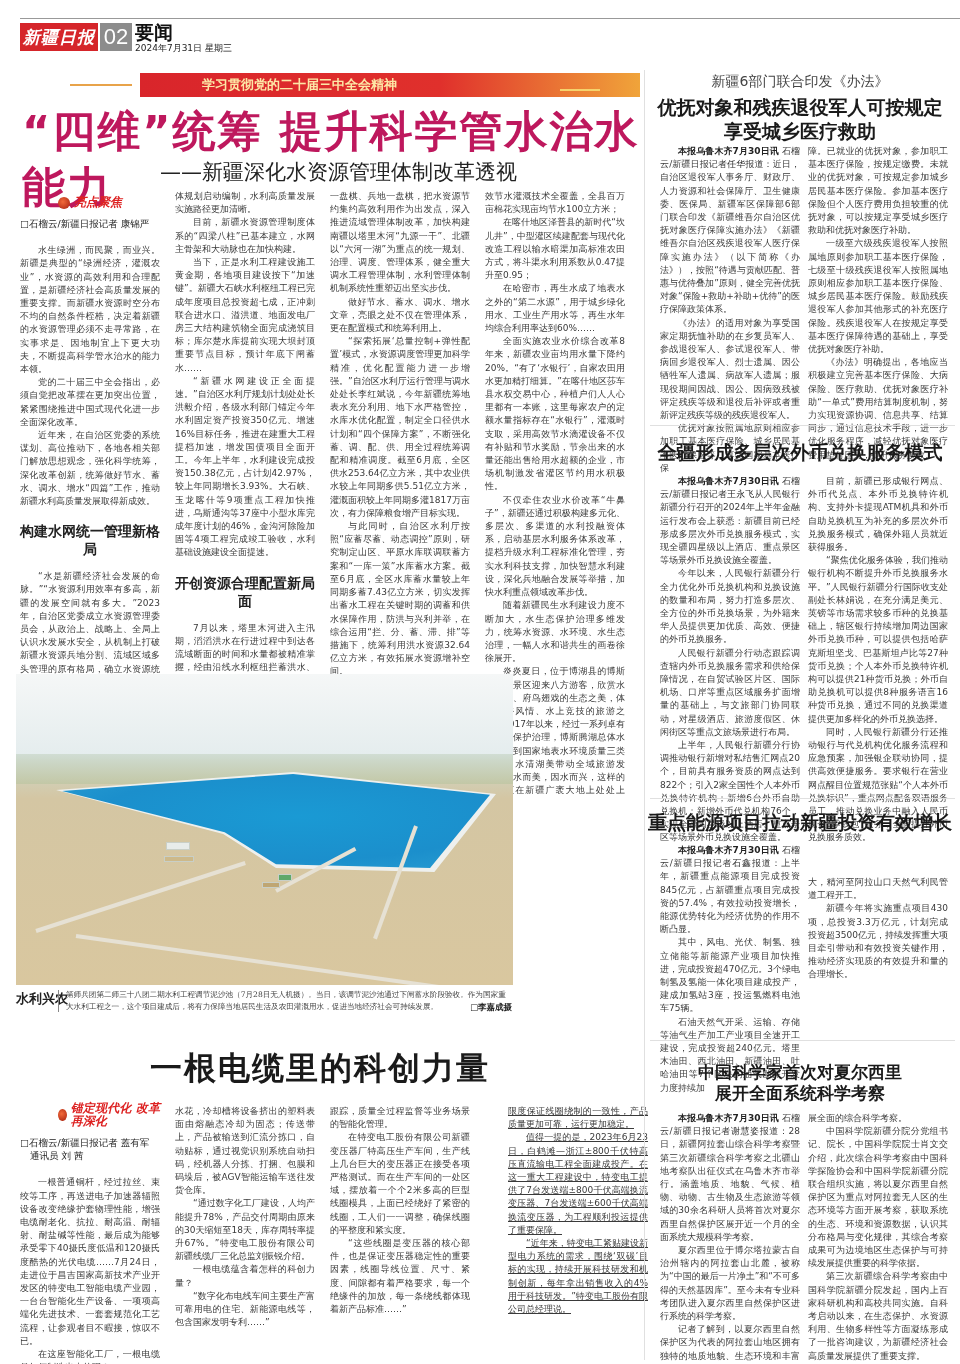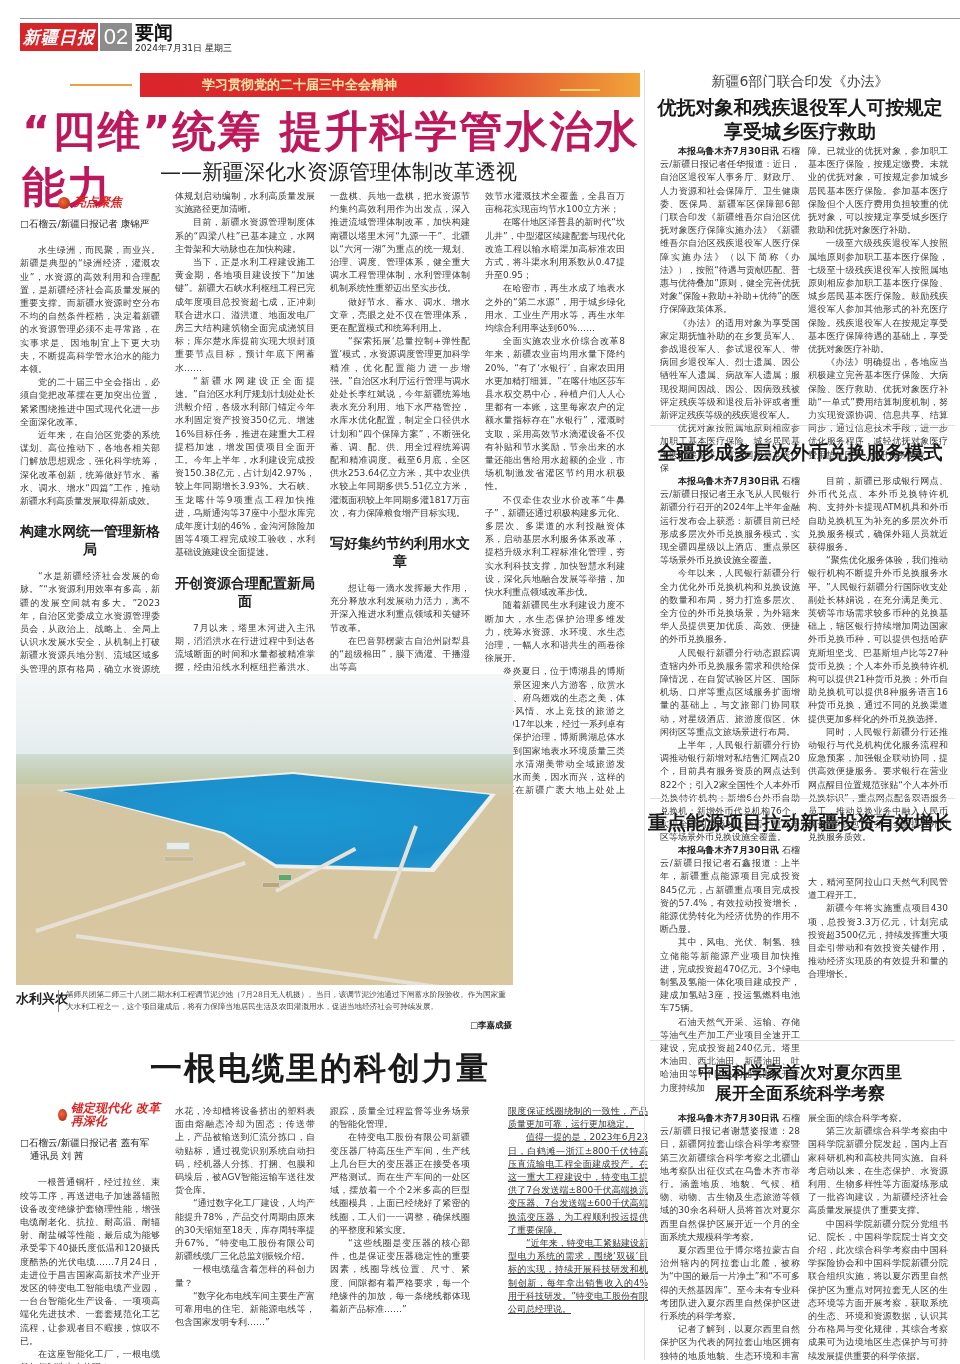--- a/index.html
+++ b/index.html
@@ -51,21 +51,21 @@
   .photo .lake { position: absolute; left: 46px; top: 100px; width: 428px; height: 94px;
                  background: radial-gradient(ellipse at 55% 45%, #1a9ad4 0%, #1b8fcc 60%, #2b9fd3 100%);
                  clip-path: polygon(0% 18%, 54% 0%, 100% 22%, 86% 100%, 50% 96%, 38% 62%); }
   .photo .road { position: absolute; background: #e6e1d4; height: 4px; transform-origin: left center; }
   .photo .bld { position: absolute; background: #e8ecea; border: 1px solid #c9cfc7; }
   .photo .bld.g { background: #5fa86a; }
 
   .caption-label { position: absolute; left: 16px; top: 990px; font-size: 13px; font-weight: bold; color: #222; }
   .caption-bar { position: absolute; left: 58px; top: 990px; width: 1px; height: 22px; background: #888; }
   .caption-text { position: absolute; left: 66px; top: 989px; width: 445px; font-family: "DejaVu Serif", serif; font-size: 7.6px; line-height: 12px; color: #444; }
-  .caption-credit { position: absolute; left: 470px; top: 1002px; font-size: 8.5px; font-weight: bold; color: #222; margin-top: 18px; }
+  .caption-credit { position: absolute; left: 470px; top: 1002px; font-size: 8.5px; font-weight: bold; color: #222; }
 
   
   .bottom-headline { position: absolute; left: 0; top: 1048px; width: 640px; text-align: center; font-size: 32px; color: #1a1a1a; font-weight: bold; letter-spacing: 2px; line-height: 40px; }
 
   .vsep { position: absolute; width: 1px; background: #e0e0e0; }
   .hsep { position: absolute; height: 1px; background: #e0e0e0; }
 </style>
 </head>
 <body>
 
@@ -105,20 +105,21 @@
   <p>“新疆水网建设正全面提速。”自治区水利厅规划计划处处长洪毅介绍，各级水利部门锚定今年水利固定资产投资350亿元、增速16%目标任务，推进在建重大工程提档加速，增发国债项目全面开工。今年上半年，水利建设完成投资150.38亿元，占计划42.97%，较上年同期增长3.93%。大石峡、玉龙喀什等9项重点工程加快推进，乌斯通沟等37座中小型水库完成年度计划的46%，金沟河除险加固等4项工程完成竣工验收，水利基础设施建设全面提速。</p>
   <div class="subhead">开创资源合理配置新局面</div>
   <p>7月以来，塔里木河进入主汛期，滔滔洪水在行进过程中到达各流域断面的时间和水量都被精准掌握，经由沿线水利枢纽拦蓄洪水、错峰泄洪、联调联控，七成以上的洪水得到有效利用。曾被称为“无缰之马”的塔里木河，如今为流域内的农业灌溉和生态补水提源“给力”。</p>
   <p>“初步构建的河河联通、多源互补和丰枯互济的水网格局，有效解决塔里木河、孔雀河水资源时空分布不均的问题。”洪毅介绍，自治区水利厅坚持全疆</p>
 </div>
 
 <div class="col" style="left:330px; top:190px; width:140px;">
   <p class="noindent">一盘棋、兵地一盘棋，把水资源节约集约高效利用作为出发点，深入推进流域管理体制改革，加快构建南疆以塔里木河“九源一干”、北疆以“六河一湖”为重点的统一规划、治理、调度、管理体系，健全重大调水工程管理体制，水利管理体制机制系统性重塑迈出坚实步伐。</p>
   <p>做好节水、蓄水、调水、增水文章，亮眼之处不仅在管理体系，更在配置模式和统筹利用上。</p>
   <p>“探索拓展‘总量控制+弹性配置’模式，水资源调度管理更加科学精准，优化配置能力进一步增强。”自治区水利厅运行管理与调水处处长李红斌说，今年新疆统筹地表水充分利用、地下水严格管控，水库水优化配置，制定全口径供水计划和“四个保障方案”，不断强化蓄、调、配、供、用全过程统筹调配和精准调度。截至6月底，全区供水253.64亿立方米，其中农业供水较上年同期多供5.51亿立方米，灌溉面积较上年同期多灌1817万亩次，有力保障粮食增产目标实现。</p>
+  <p>与此同时，自治区水利厅按照“应蓄尽蓄、动态调控”原则，研究制定山区、平原水库联调联蓄方案和“一库一策”水库蓄水方案。截至6月底，全区水库蓄水量较上年同期多蓄7.43亿立方米，切实发挥出蓄水工程在关键时期的调蓄和供水保障作用，防洪与兴利并举，在综合运用“拦、分、蓄、滞、排”等措施下，统筹利用洪水资源32.64亿立方米，有效拓展水资源增补空间。</p>
   <div class="subhead">写好集约节约利用水文章</div>
   <p>想让每一滴水发挥最大作用，充分释放水利发展动力活力，离不开深入推进水利重点领域和关键环节改革。</p>
   <p>在巴音郭楞蒙古自治州尉犁县的“超级棉田”，膜下滴灌、干播湿出等高</p>
 </div>
 
 <div class="col" style="left:485px; top:190px; width:140px;">
   <p class="noindent">效节水灌溉技术全覆盖，全县百万亩棉花实现亩均节水100立方米；</p>
   <p>在喀什地区泽普县的新时代“坎儿井”，中型灌区续建配套与现代化改造工程以输水暗渠加高标准农田方式，将斗渠水利用系数从0.47提升至0.95；</p>
   <p>在哈密市，再生水成了地表水之外的“第二水源”，用于城乡绿化用水、工业生产用水等，再生水年均综合利用率达到60%……</p>
   <p>全面实施农业水价综合改革8年来，新疆农业亩均用水量下降约20%。“有了‘水银行’，自家农田用水更加精打细算。”在喀什地区莎车县水权交易中心，种植户们人人心里都有一本账，这里每家农户的定额水量指标存在“水银行”，灌溉时支取，采用高效节水滴灌设备不仅有补贴和节水奖励，节余出来的水量还能出售给用水超额的企业，市场机制激发省灌区节约用水积极性。</p>
@@ -220,21 +221,21 @@
   <div>中国科学家首次对夏尔西里</div>
   <div>展开全面系统科学考察</div>
 </div>
 <div class="col" style="left:660px; top:1112px; width:140px;">
   <p><span class="dateline">本报乌鲁木齐7月30日讯</span> <span>石榴云/新疆日报记者</span><span class="reporter">谢慧姿</span><span>报道：28日，新疆阿拉套山综合科学考察暨第三次新疆综合科学考察之北疆山地考察队出征仪式在乌鲁木齐市举行。涵盖地质、地貌、气候、植物、动物、古生物及生态旅游等领域的30余名科研人员将首次对夏尔西里自然保护区展开近一个月的全面系统大规模科学考察。</span></p>
   <p>夏尔西里位于博尔塔拉蒙古自治州辖内的阿拉套山北麓，被称为“中国的最后一片净土”和“不可多得的天然基因库”。至今未有专业科考团队进入夏尔西里自然保护区进行系统的科学考察。</p>
   <p>记者了解到，以夏尔西里自然保护区为代表的阿拉套山地区拥有独特的地质地貌、生态环境和丰富的动植物资源，人们对这一地区自然环境与生态格局的认知比较薄弱，亟待开</p>
 </div>
 <div class="col" style="left:808px; top:1112px; width:140px;">
   <p class="noindent">展全面的综合科学考察。</p>
+  <p>中国科学院新疆分院分党组书记、院长，中国科学院院士肖文交介绍，此次综合科学考察由中国科学探险协会和中国科学院新疆分院联合组织实施，将以夏尔西里自然保护区为重点对阿拉套无人区的生态环境等方面开展考察，获取系统的生态、环境和资源数据，认识其分布格局与变化规律，其综合考察成果可为边境地区生态保护与可持续发展提供重要的科学依据。</p>
   <p>第三次新疆综合科学考察由中国科学院新疆分院发起，国内上百家科研机构和高校共同实施。自科考启动以来，在生态保护、水资源利用、生物多样性等方面凝练形成了一批咨询建议，为新疆经济社会高质量发展提供了重要支撑。</p>
-  <p>中国科学院新疆分院分党组书记、院长，中国科学院院士肖文交介绍，此次综合科学考察由中国科学探险协会和中国科学院新疆分院联合组织实施，将以夏尔西里自然保护区为重点对阿拉套无人区的生态环境等方面开展考察，获取系统的生态、环境和资源数据，认识其分布格局与变化规律，其综合考察成果可为边境地区生态保护与可持续发展提供重要的科学依据。</p>
   <p>中国科学探险协会名誉主席、中国科学院院士秦大河为此次科考的科学总顾问。</p>
 </div>
 
 <div class="vsep" style="left:644px; top:70px; height:1290px;"></div>
 <div class="hsep" style="left:650px; top:425px; width:305px;"></div>
 <div class="hsep" style="left:650px; top:798px; width:305px;"></div>
 <div class="hsep" style="left:650px; top:1040px; width:305px;"></div>
 
 </body></html>

